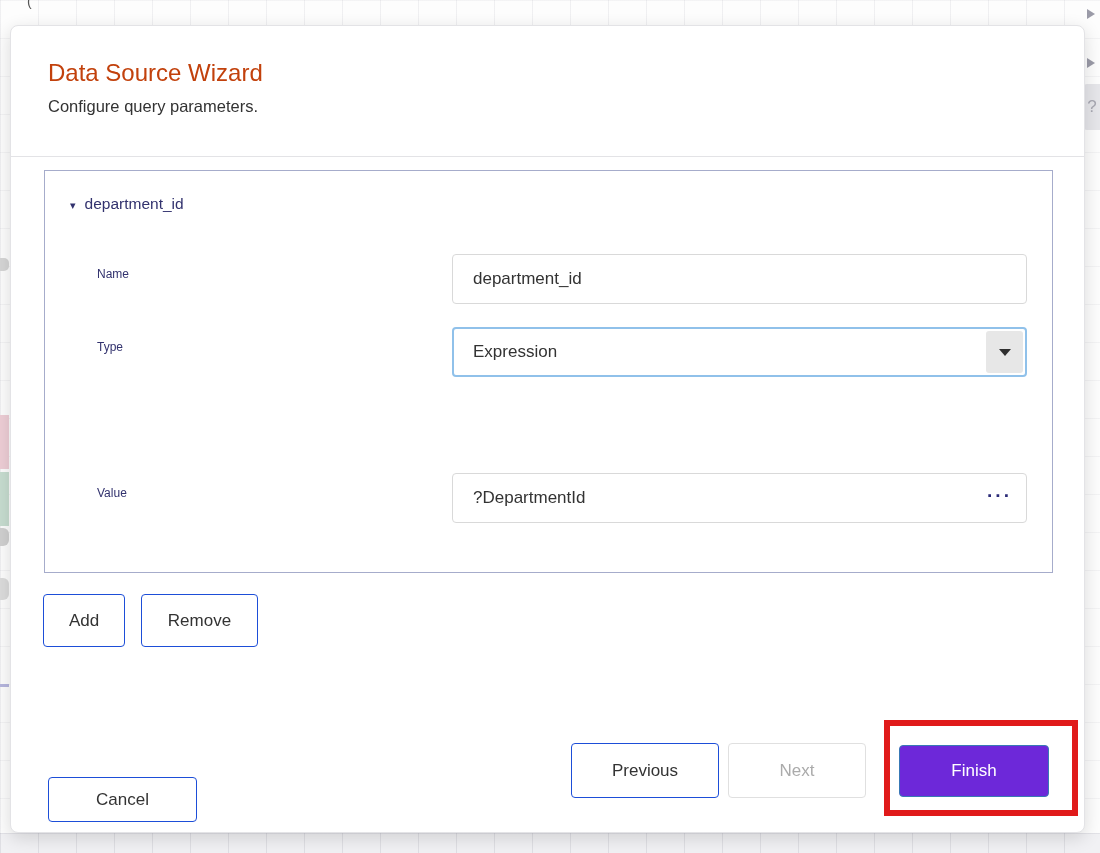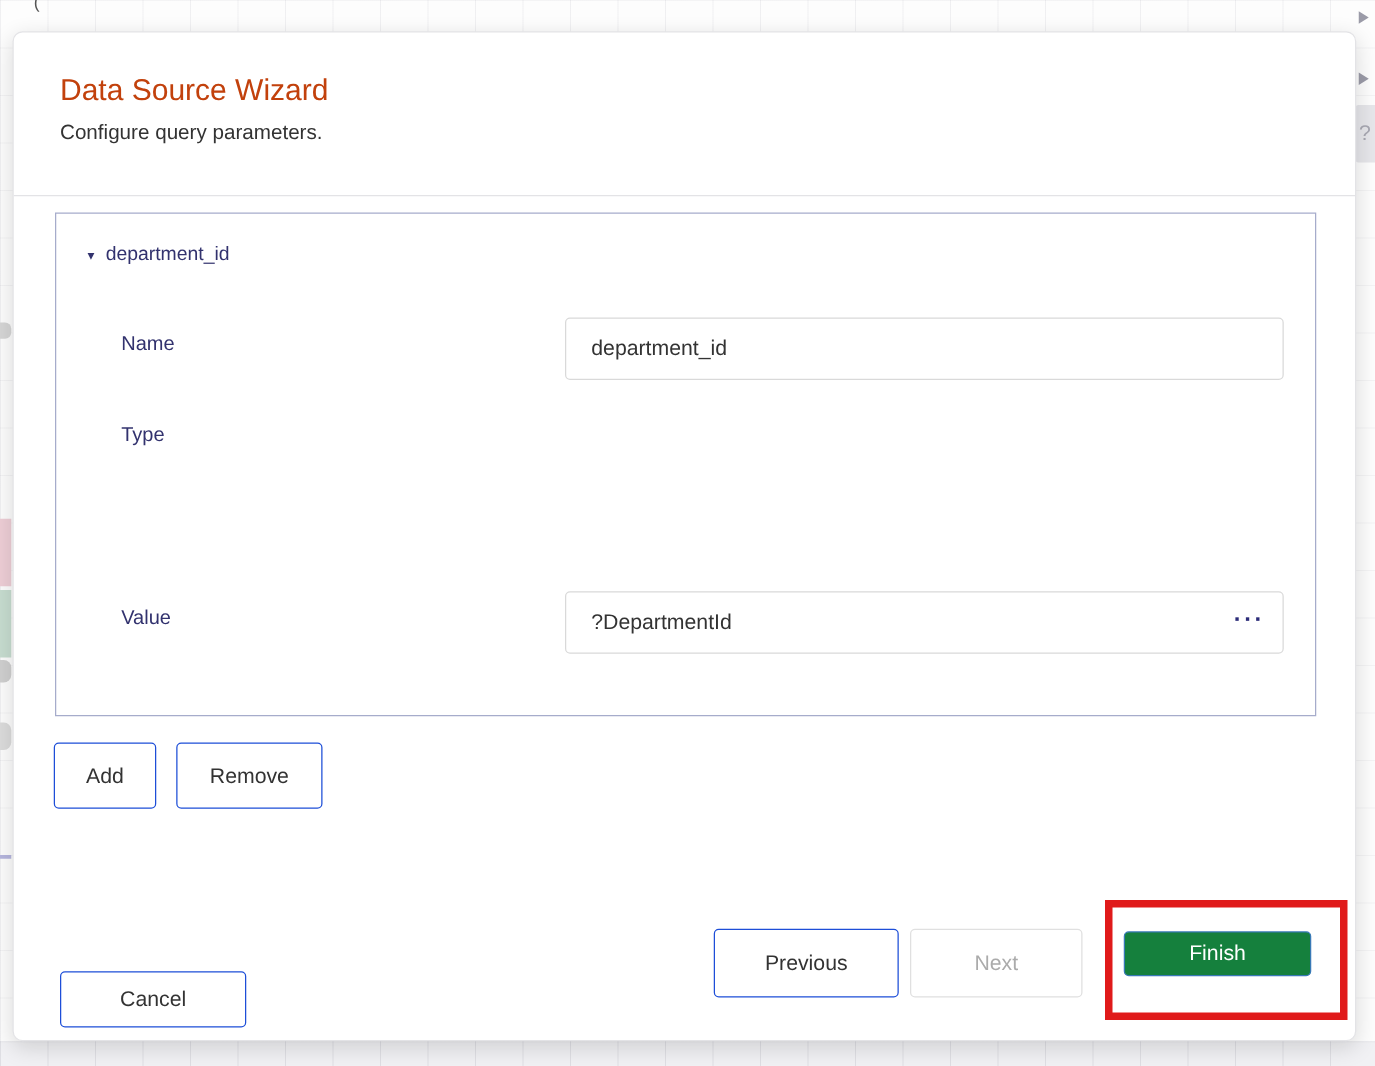--- a/index.html
+++ b/index.html
@@ -54,21 +54,21 @@
   .panel{
     position:absolute; left:33px; top:144px; width:1009px; height:403px;
     border:1px solid #a6accb; background:#fff; box-sizing:border-box;
   }
   .section-head{
     position:absolute; left:25px; top:24px; display:flex; align-items:center; gap:9px;
     color:#32326e; font-size:15.5px; cursor:default;
   }
   .section-head .tri{font-size:11px; line-height:1; transform:translateY(1px);}
   .frow{position:absolute; left:0; right:0; height:50px;}
-  .flabel{position:absolute; left:52px; top:13px; font-size:16px; color:#32326e;}
+  .flabel{position:absolute; left:52px; top:13px; font-size:12px; color:#32326e;}
   .fctrl{
     position:absolute; left:407px; width:575px; height:50px; box-sizing:border-box;
     border:1px solid #d9d9d9; border-radius:4px; background:#fff;
     display:flex; align-items:center; padding-left:20px;
     font-size:17px; color:#333;
   }
   .fctrl.focused{border:2px solid #90c1ea; padding-left:19px;}
   .combo-btn{
     position:absolute; right:2px; top:2px; bottom:2px; width:37px;
     background:#e7e7e7; border-radius:3px;
@@ -85,21 +85,21 @@
   .btn{
     position:absolute; box-sizing:border-box; border:1px solid #1d4ed8; border-radius:4px;
     background:#fff; color:#333; font-size:17px; font-family:"Liberation Sans", sans-serif;
     display:flex; align-items:center; justify-content:center; cursor:pointer;
   }
   .btn-add{left:32px; top:568px; width:82px; height:53px;}
   .btn-remove{left:130px; top:568px; width:117px; height:53px;}
   .btn-cancel{left:37px; top:719px; width:149px; height:45px;margin-top:32px;}
   .btn-previous{left:560px; top:717px; width:148px; height:55px;text-align:center;}
   .btn-next{left:717px; top:717px; width:138px; height:55px; color:#ababab; border-color:#e0e0e0; cursor:default;}
-  .btn-finish{left:888px; top:719px; width:150px; height:36px; background:#15803d; border-color:#3879b6; color:#fff;}
+  .btn-finish{left:888px; top:719px; width:150px; height:52px; background:#6d28d9; border-color:#3879b6; color:#fff;}
 
   .annotation-rect{
     position:absolute; left:873px; top:694px; width:194px; height:96px;
     border:6px solid #e01a1a; box-sizing:border-box; pointer-events:none;
   }
 </style>
 </head>
 <body>
 
 <div id="stage">
@@ -135,20 +135,26 @@
 
       <div class="frow" style="top:83px;">
         <div class="flabel">Name</div>
         <div class="fctrl">
           <span>department_id</span>
         </div>
       </div>
 
       <div class="frow" style="top:156px;">
         <div class="flabel">Type</div>
+        <div class="fctrl focused">
+          <span>Expression</span>
+          <span class="combo-btn">
+            <span class="caret"></span>
+          </span>
+        </div>
       </div>
 
 
       <div class="frow" style="top:302px;">
         <div class="flabel">Value</div>
         <div class="fctrl">
           <span>?DepartmentId</span>
           <span class="ellipsis">···</span>
         </div>
       </div>

